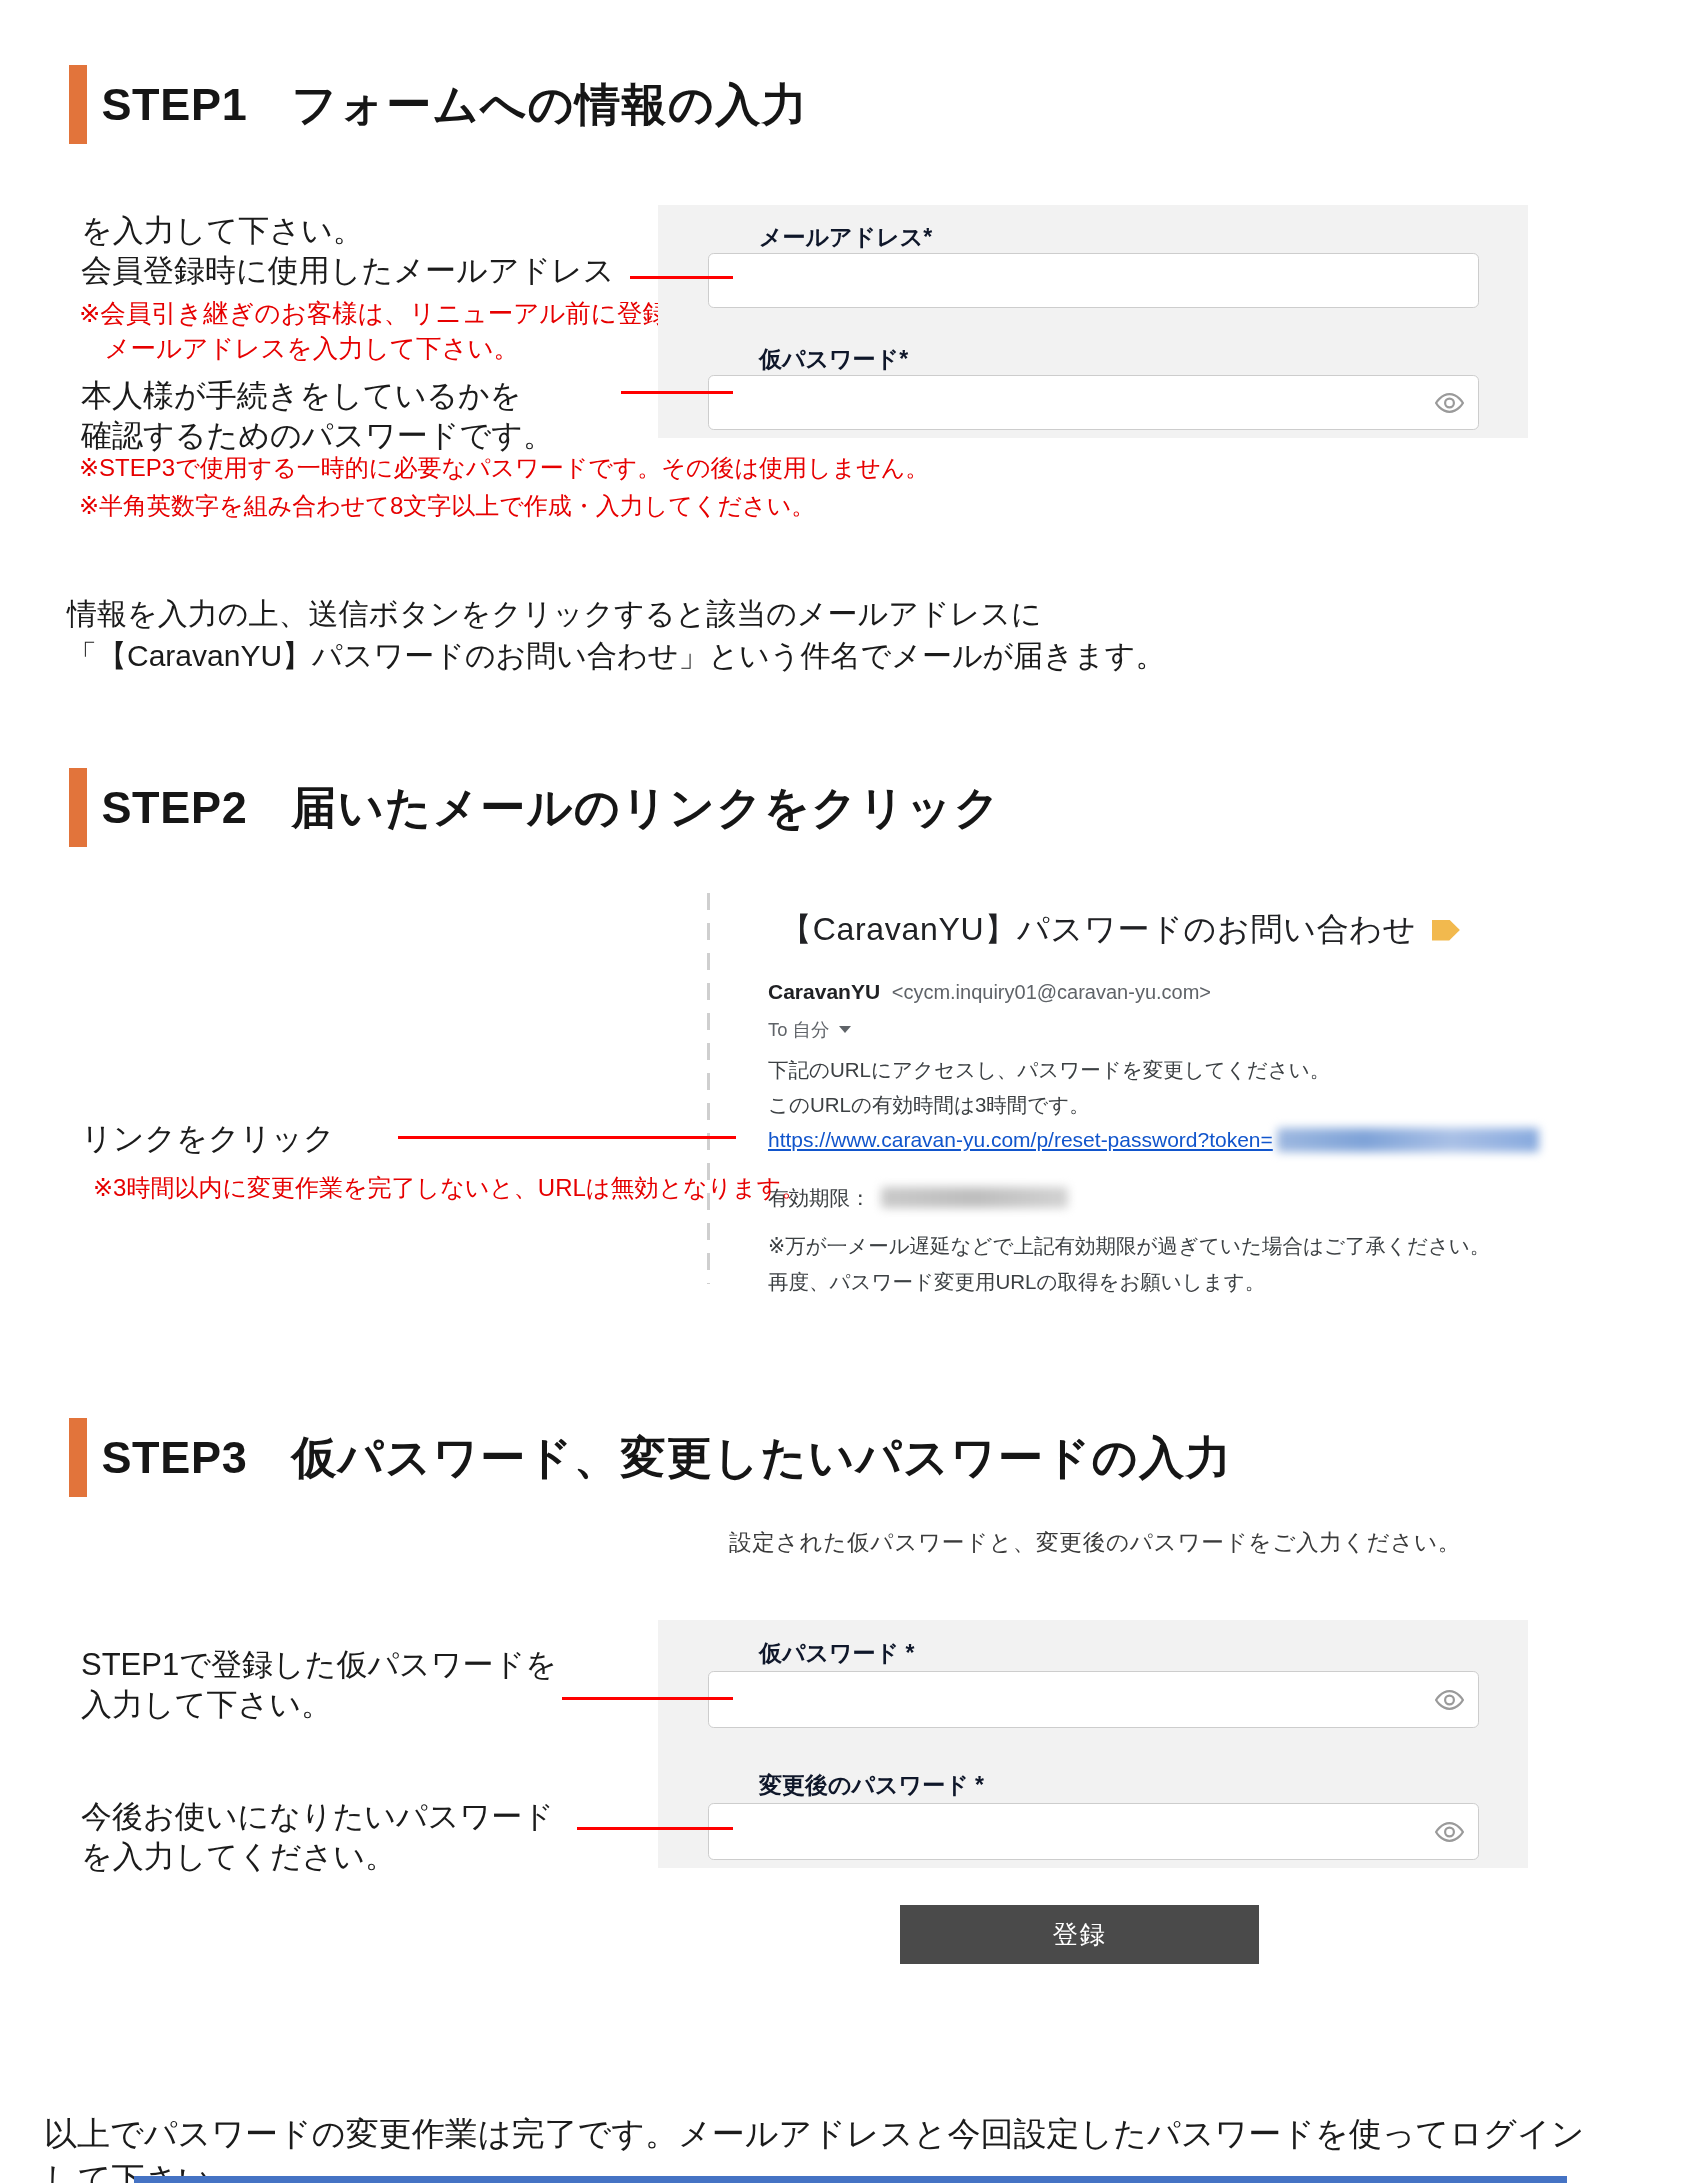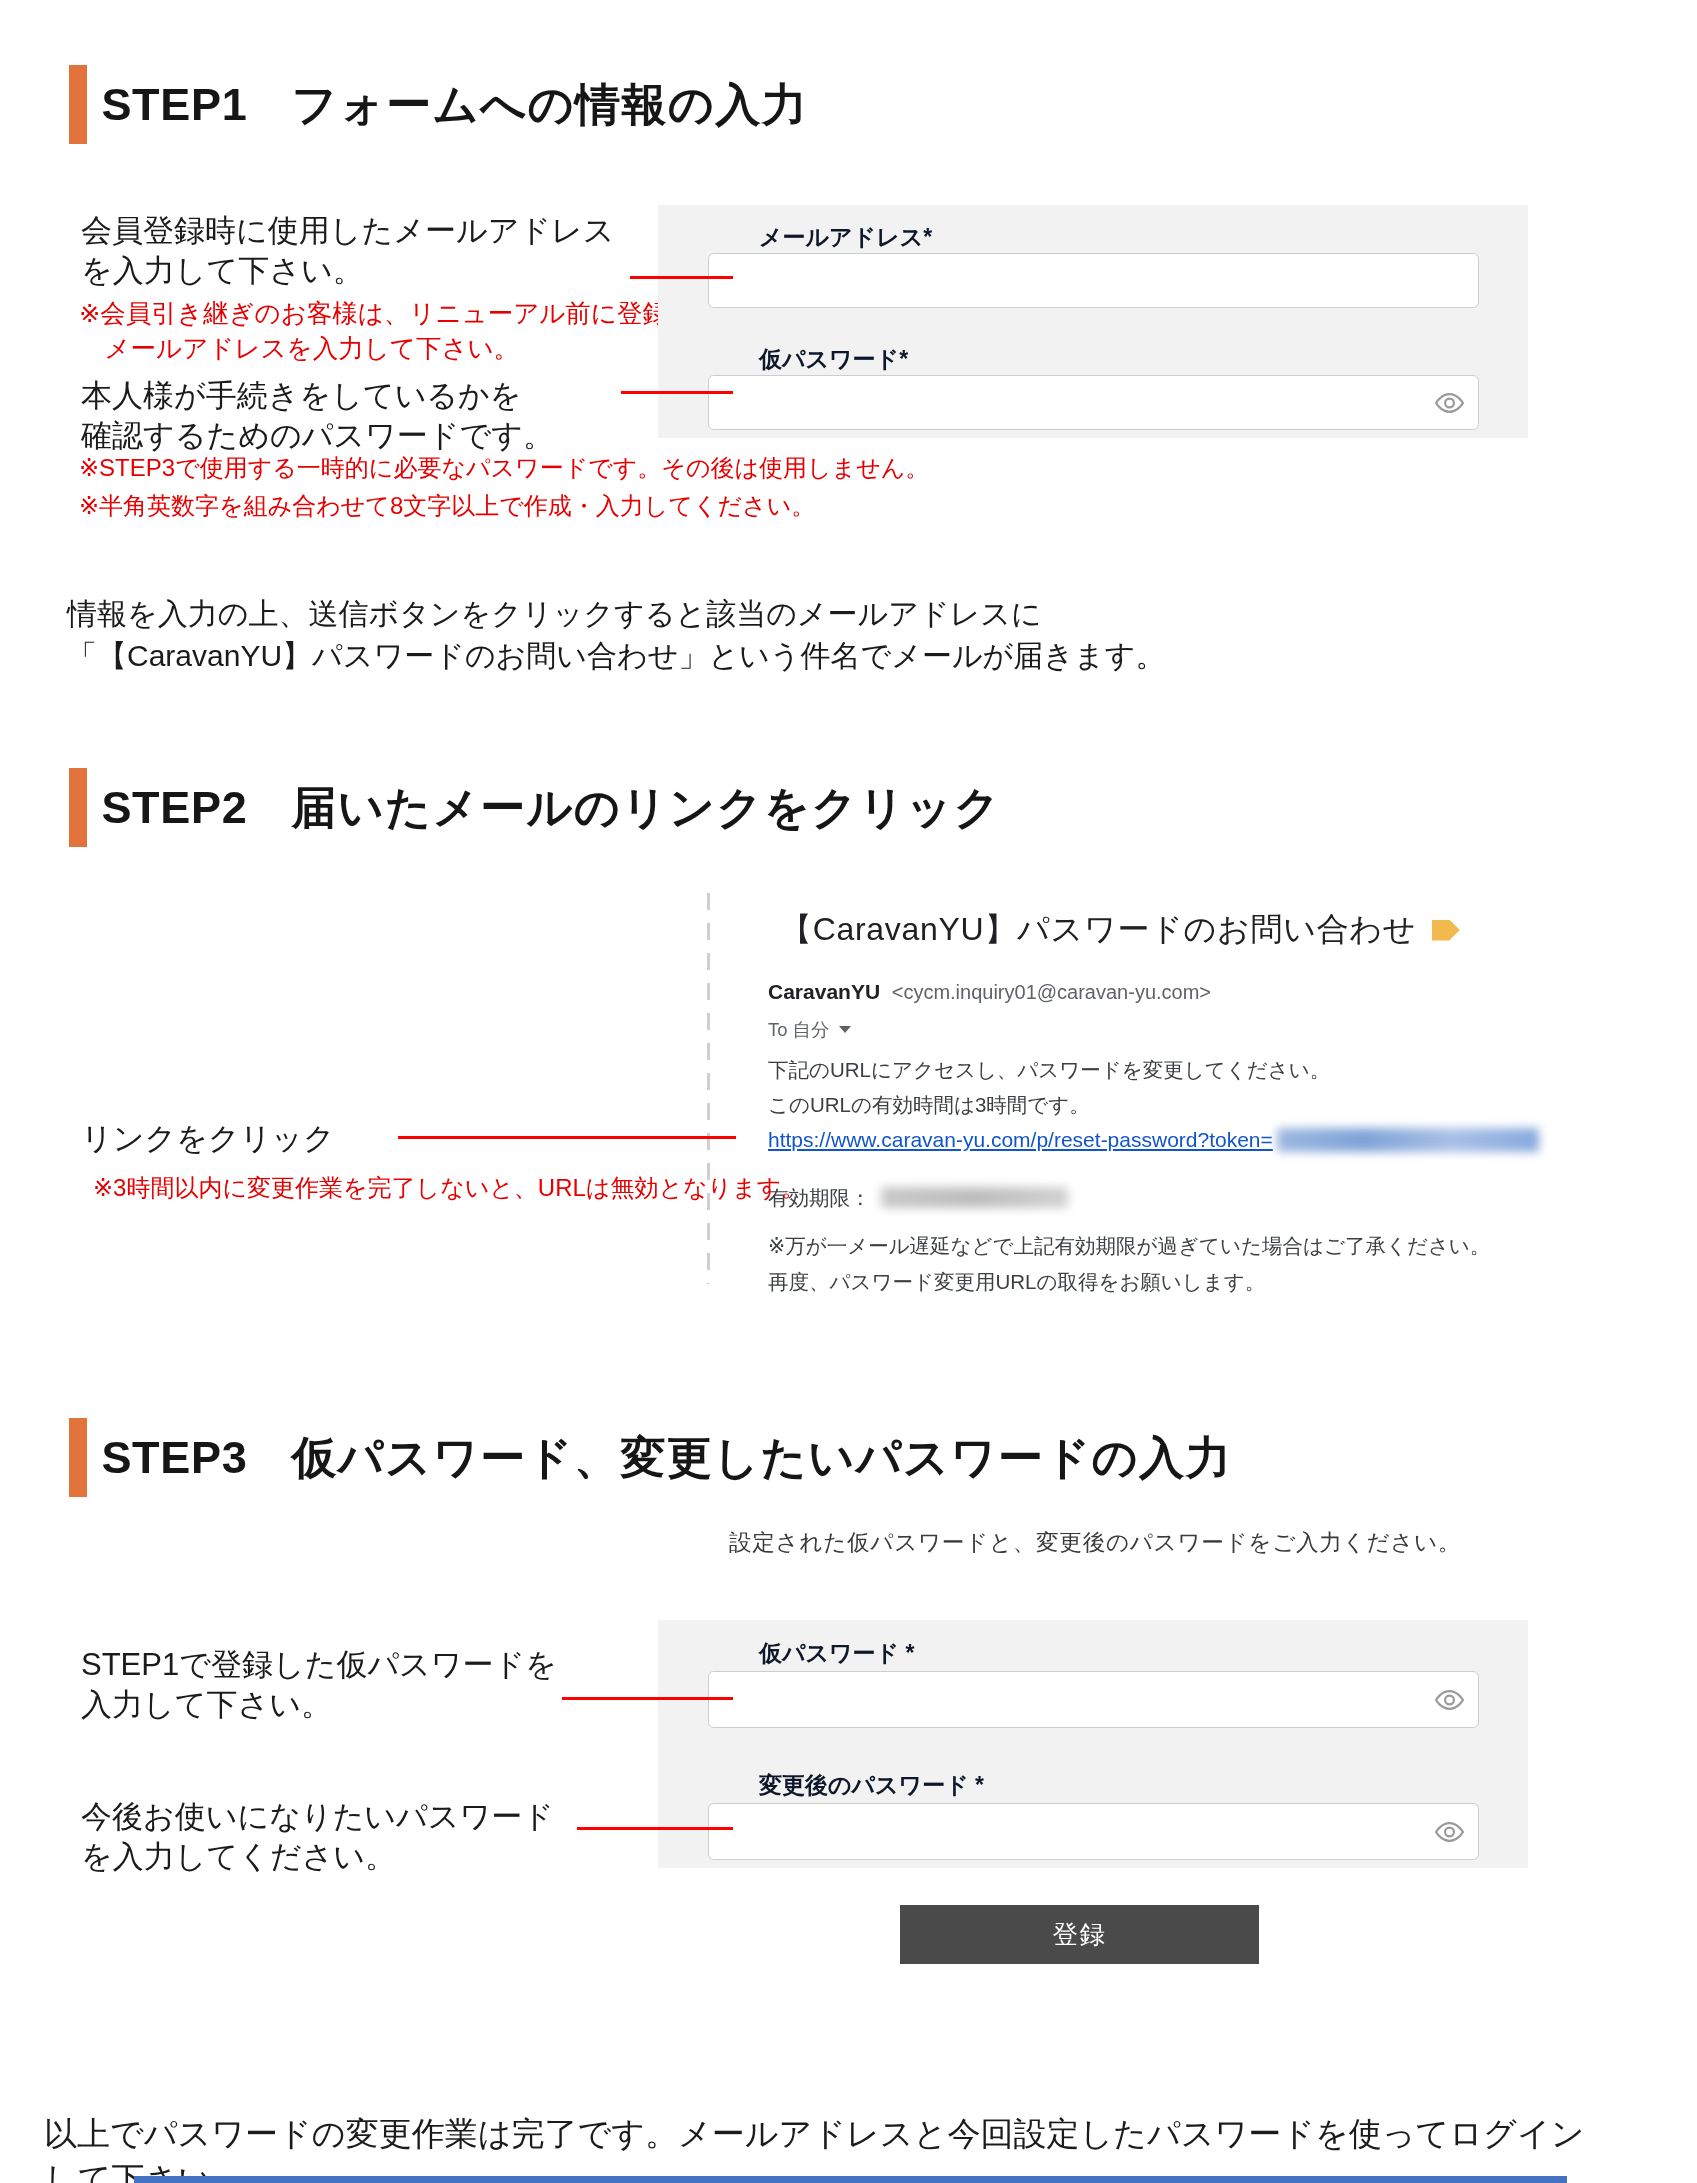--- a/index.html
+++ b/index.html
@@ -63,22 +63,22 @@
 
 <div class="page">
 
   <div class="heading" style="top:65px;">
     <span class="hbar"></span>
     <span class="hstep">STEP1</span>
     <span class="htitle">フォームへの情報の入力</span>
   </div>
 
   <div class="abs note-lg" style="left:81px;top:211px;">
+    <div>を入力して下さい。</div>
     <div>会員登録時に使用したメールアドレス</div>
-    <div>を入力して下さい。</div>
   </div>
 
   <div class="abs note-red" style="left:79px;top:296px;">
     <div>※会員引き継ぎのお客様は、リニューアル前に登録した</div>
     <div class="indent1">メールアドレスを入力して下さい。</div>
   </div>
 
   <div class="abs note-lg" style="left:81px;top:376px;">
     <div>本人様が手続きをしているかを</div>
     <div>確認するためのパスワードです。</div>

